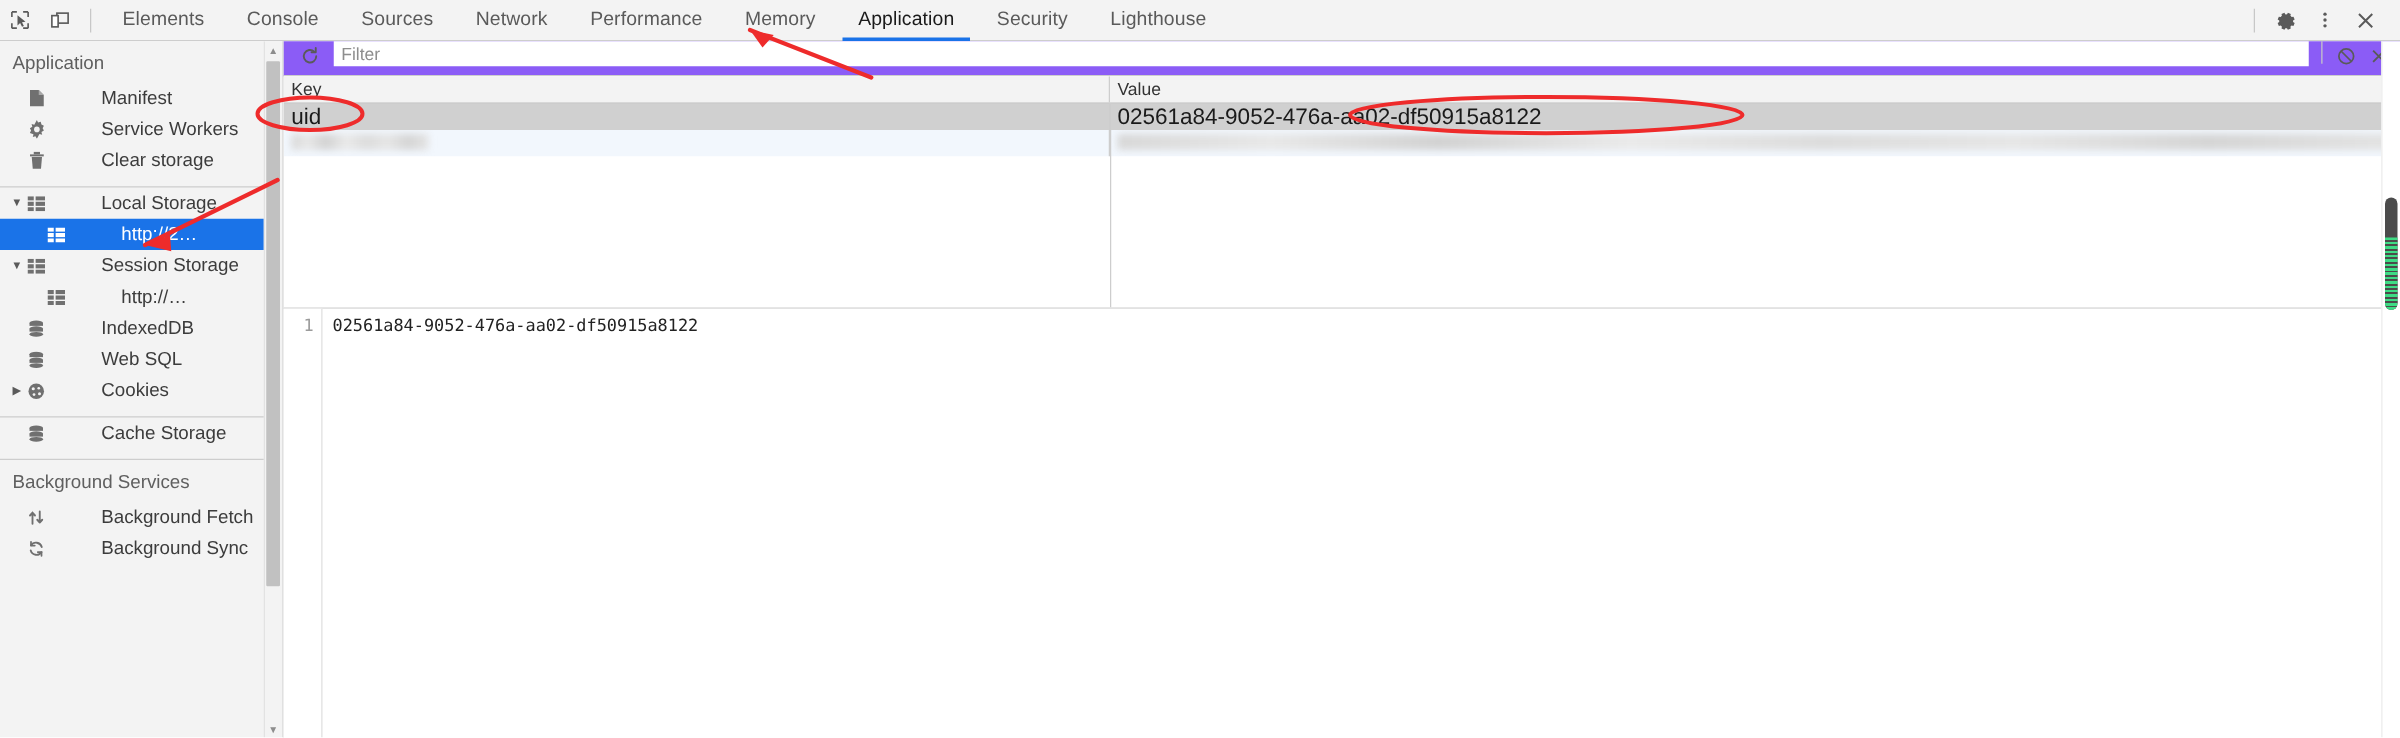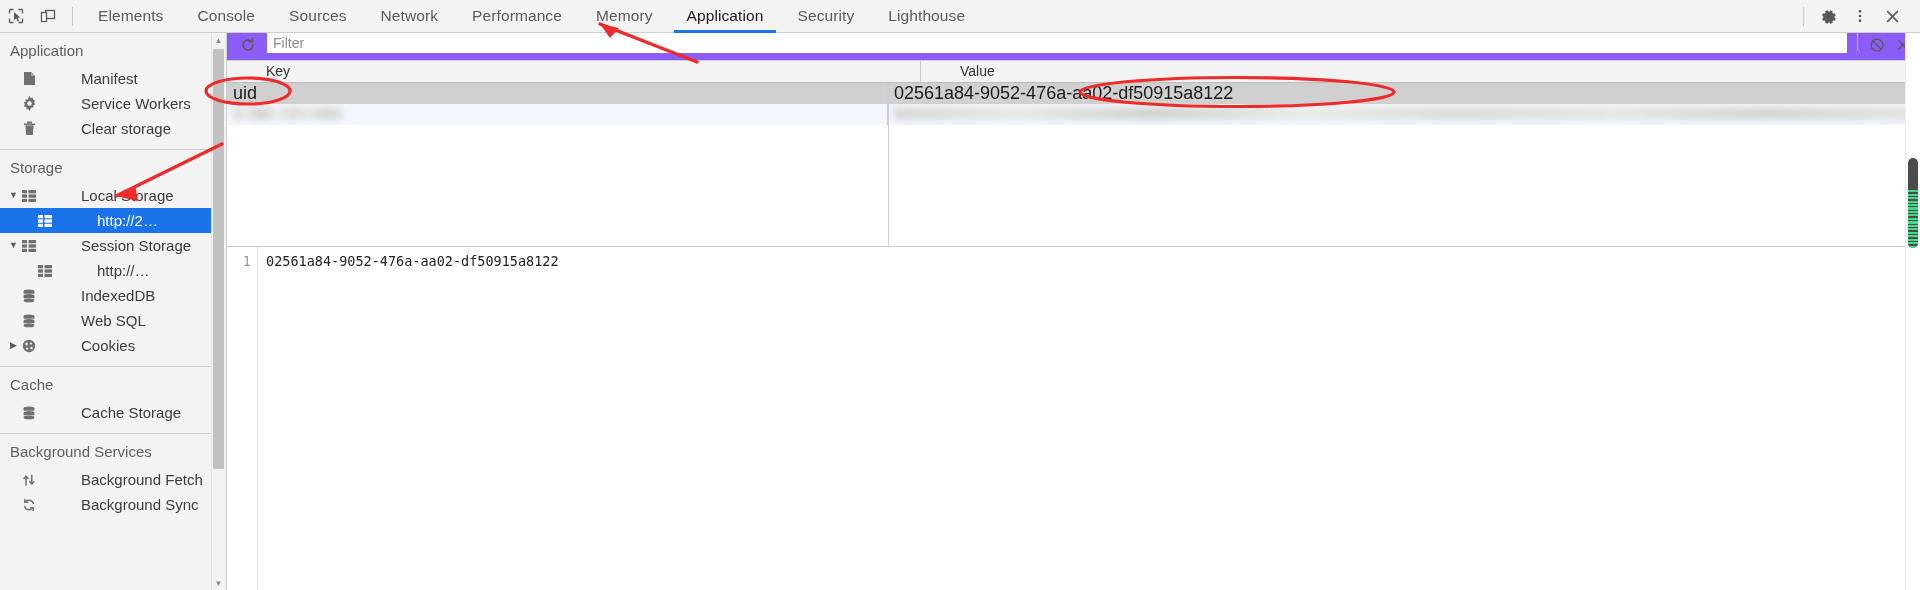--- a/index.html
+++ b/index.html
@@ -204,21 +204,21 @@
   }
   .dt-header {
     display: flex;
     height: 22px;
     background: #f3f3f3;
     border-bottom: 1px solid #bdbdbd;
     font-size: 14px;
     color: #333;
     box-sizing: border-box;
   }
-  .dt-header .cell { padding: 2px 0 0 6px; box-sizing: border-box; margin-left: 33px; }
+  .dt-header .cell { padding: 2px 0 0 6px; box-sizing: border-box; }
   .col-key { width: 661px; flex: 0 0 661px; border-right: 1px solid #cdcdcd; box-sizing: border-box; }
   .col-val { flex: 1; min-width: 0; }
   .dt-row {
     display: flex;
     height: 21px;
     font-size: 18px;
     box-sizing: border-box;
     align-items: center;
   }
   .dt-row .cell {
@@ -418,21 +418,20 @@
                 <rect x="4" y="0.5" width="5" height="2" fill="#707070"></rect>
                 <rect x="1" y="2.5" width="11" height="1.6" fill="#707070"></rect>
                 <path d="M2.4 4.6h8.2l-.8 9.4H3.2z" fill="#707070"></path>
               </svg>
           </span>
           <span class="side-label">Clear storage</span>
         </div>
 
         <div class="side-sep"></div>
 
-        <div class="side-group-title">Storage</div>
 
         <div class="side-item">
           <span class="twisty">▼</span>
           <span class="side-ico">
             <svg width="14" height="12" viewBox="0 0 14 12">
                 <rect x="0" y="0" width="5" height="3.3" fill="#707070"></rect>
                 <rect x="6.5" y="0" width="7.5" height="3.3" fill="#707070"></rect>
                 <rect x="0" y="4.4" width="5" height="3.3" fill="#707070"></rect>
                 <rect x="6.5" y="4.4" width="7.5" height="3.3" fill="#707070"></rect>
                 <rect x="0" y="8.8" width="5" height="3.2" fill="#707070"></rect>
@@ -518,21 +517,20 @@
                 <circle cx="9" cy="4.6" r="1.05" fill="#f3f3f3"></circle>
                 <circle cx="9.6" cy="9" r="1.2" fill="#f3f3f3"></circle>
                 <circle cx="5.2" cy="9.6" r="1.1" fill="#f3f3f3"></circle>
               </svg>
           </span>
           <span class="side-label">Cookies</span>
         </div>
 
         <div class="side-sep"></div>
 
-        <div class="side-group-title">Cache</div>
         <div class="side-item">
           <span class="side-ico">
             <svg width="14" height="14" viewBox="0 0 14 14">
                 <ellipse cx="7" cy="2.3" rx="5.4" ry="1.9" fill="#707070"></ellipse>
                 <rect x="1.6" y="2.3" width="10.8" height="2.4" fill="#707070"></rect>
                 <ellipse cx="7" cy="6.9" rx="5.4" ry="1.9" fill="#707070"></ellipse>
                 <rect x="1.6" y="6.9" width="10.8" height="2.4" fill="#707070"></rect>
                 <ellipse cx="7" cy="11.4" rx="5.4" ry="1.9" fill="#707070"></ellipse>
               </svg>
           </span>

